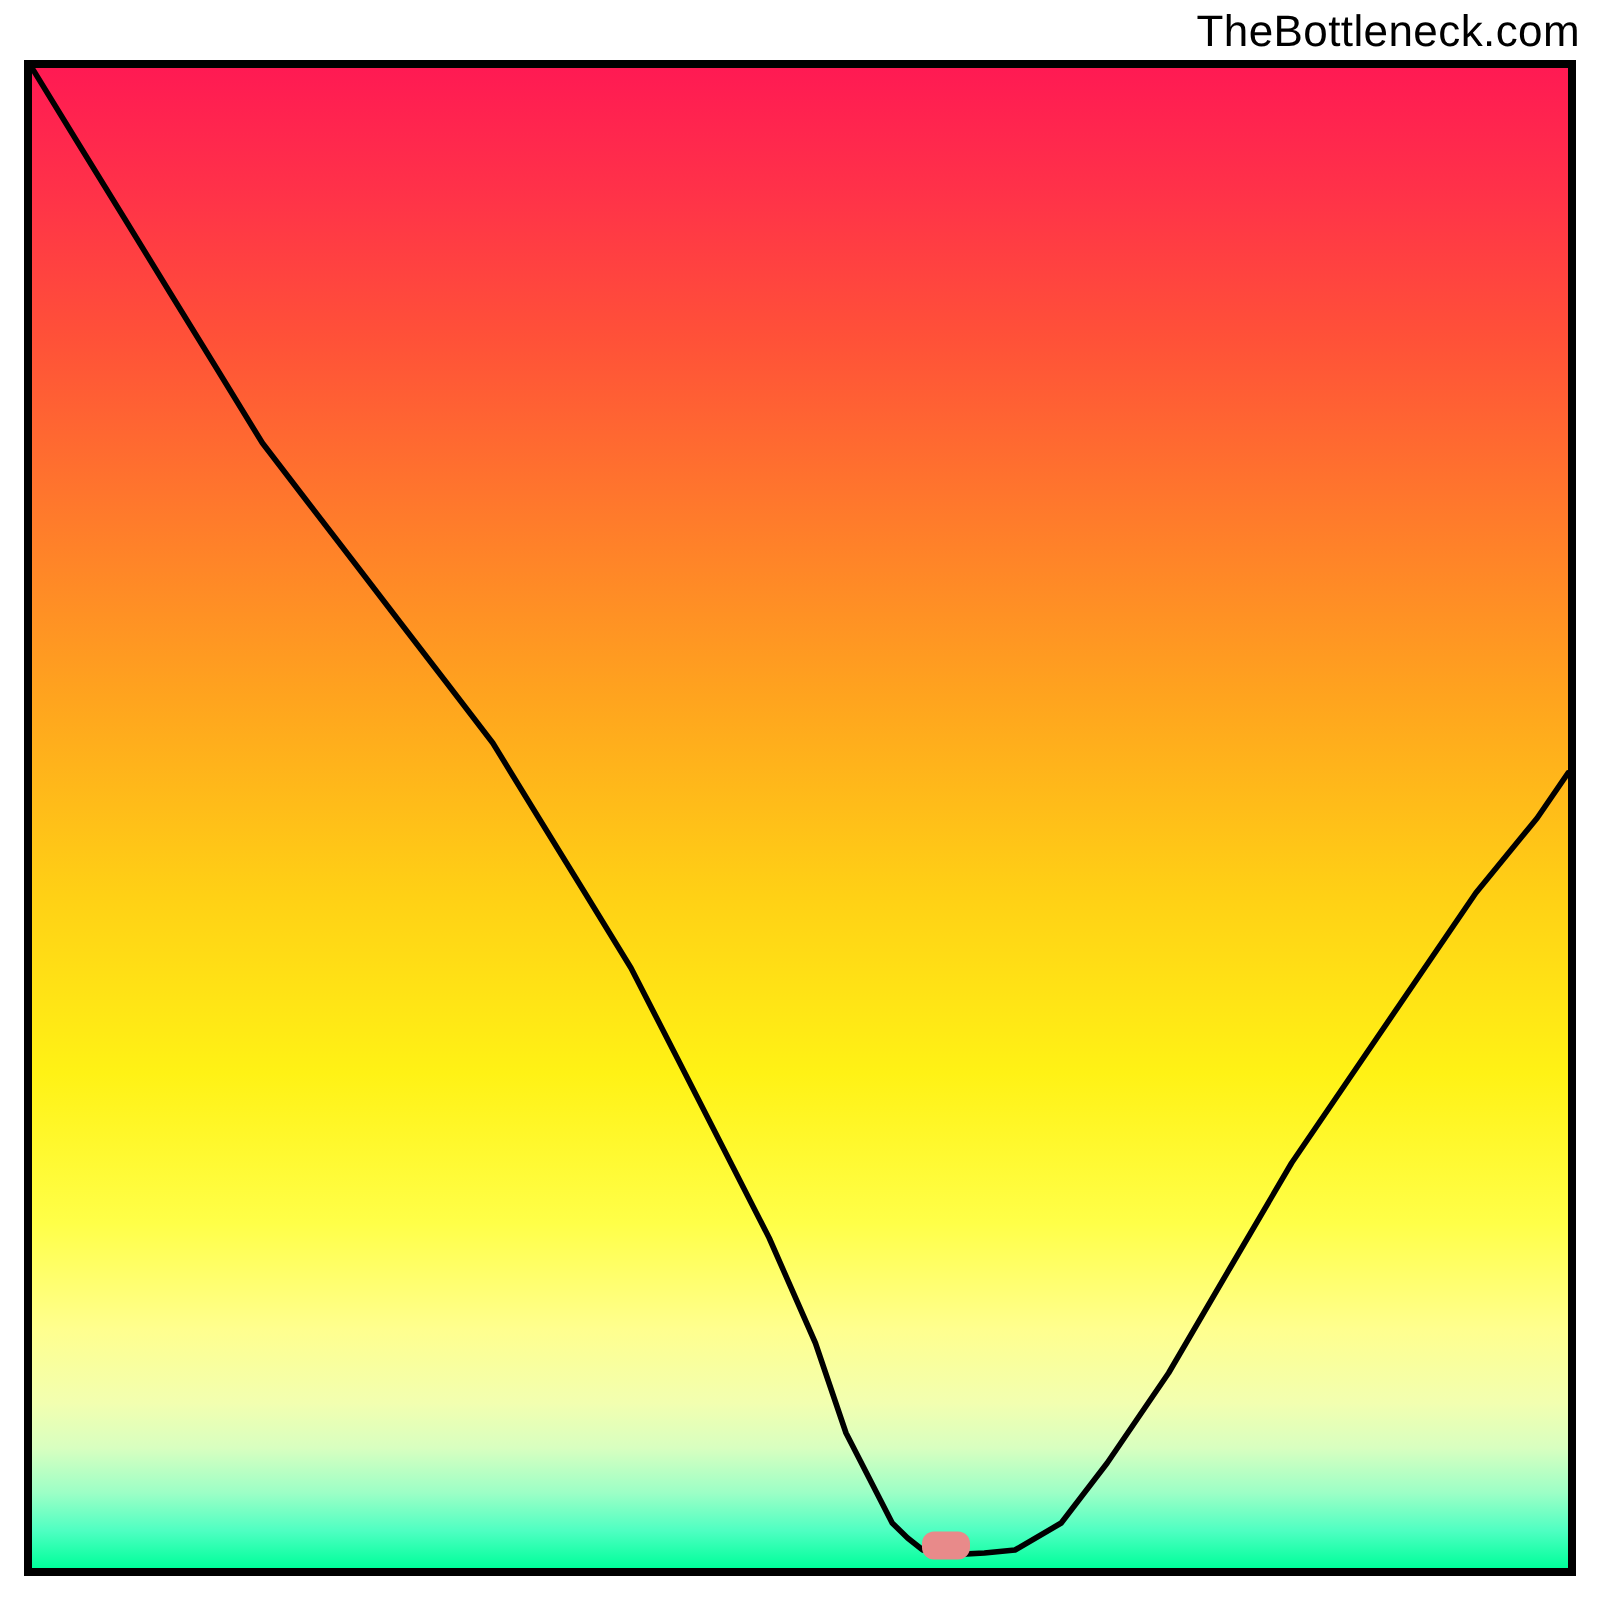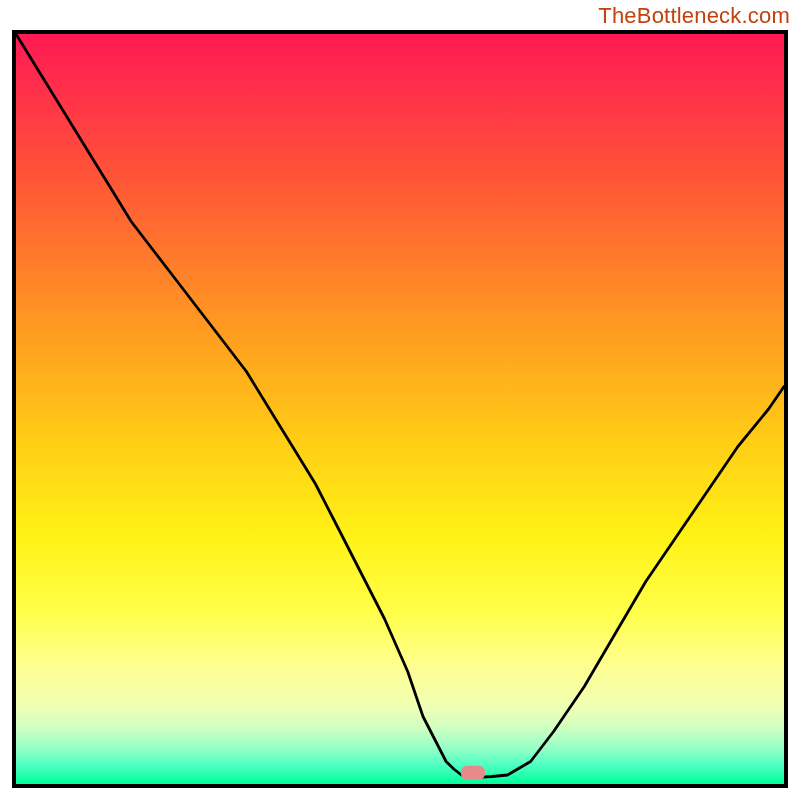--- a/index.html
+++ b/index.html
@@ -14,21 +14,21 @@
   .wrap {
     position: relative;
     width: 800px;
     height: 800px;
   }
   .attribution {
     position: absolute;
     top: 3px;
     right: 10px;
     font-size: 22px;
-    color: #c2410c;
+    color: #000000;
     font-weight: 500;
     letter-spacing: 0.2px;
     z-index: 5;
   }
   .plot-frame {
     position: absolute;
     left: 12px;
     top: 30px;
     width: 776px;
     height: 758px;

